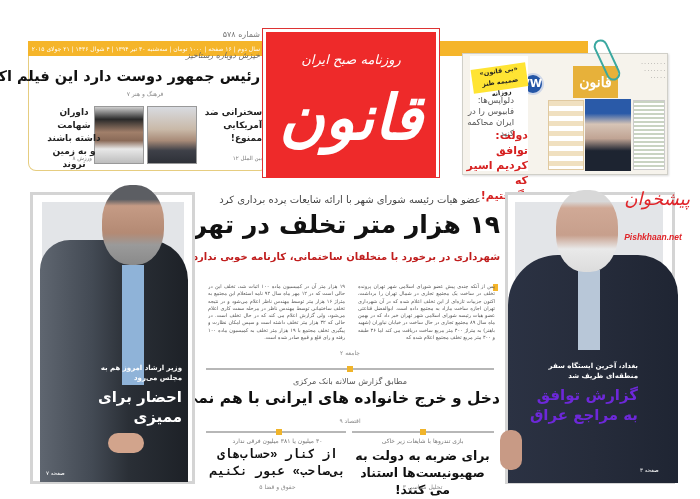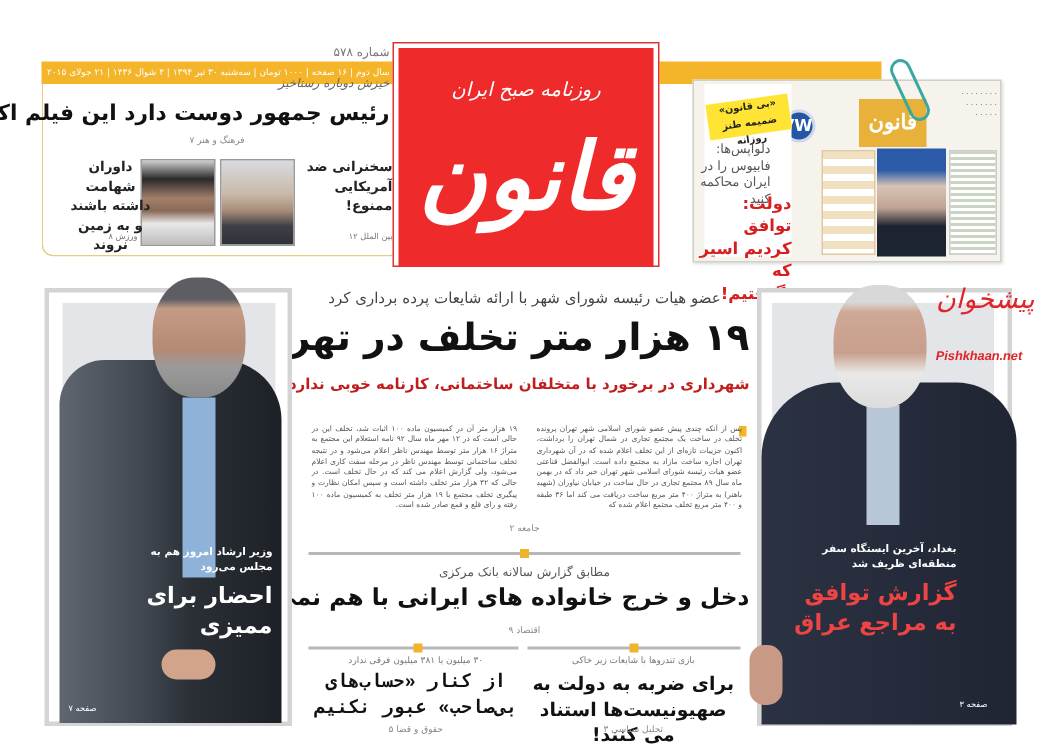--- a/index.html
+++ b/index.html
@@ -77,21 +77,21 @@
   .hand-l { left: 108px; top: 433px; width: 36px; height: 20px; background: #d2a48c; border-radius: 10px; }
   .cap-l-k { left: 82px; top: 363px; width: 100px; text-align: right; font-size: 7px; color: #fff; line-height: 10px; font-weight: bold; }
   .cap-l-t { left: 82px; top: 387px; width: 100px; text-align: right; font-size: 15px; font-weight: bold; color: #fff; line-height: 20px; }
   .cap-l-p { left: 46px; top: 470px; width: 30px; font-size: 5.5px; color: #fff; text-align: left; }
 
   .suit-r { left: 508px; top: 255px; width: 170px; height: 228px; background: linear-gradient(90deg,#2b3243 0%,#262c3b 50%,#1f2533 100%); border-radius: 50px 40px 0 0; }
   .head-r { left: 556px; top: 190px; width: 62px; height: 82px; border-radius: 45%; background: linear-gradient(180deg,#d8d8d8 0%,#d8d8d8 14%,#d0a996 22%,#c79f8c 55%,#e9e9e9 72%,#dcdcdc 100%); }
   .shirt-r { left: 578px; top: 270px; width: 22px; height: 80px; background: #b8c7d8; }
   .hand-r { left: 500px; top: 430px; width: 22px; height: 40px; background: #c89a85; border-radius: 10px; }
   .cap-r-k { left: 528px; top: 361px; width: 110px; text-align: right; font-size: 7px; color: #fff; line-height: 10px; font-weight: bold; }
-  .cap-r-t { left: 528px; top: 385px; width: 110px; text-align: right; font-size: 15px; font-weight: bold; color: #ef4444; line-height: 20px; }
+  .cap-r-t { left: 528px; top: 385px; width: 110px; text-align: right; font-size: 15px; font-weight: bold; color: #6d28d9; line-height: 20px; }
   .cap-r-p { left: 640px; top: 467px; width: 30px; font-size: 5.5px; color: #fff; text-align: left; }
 
   .wm-fa { left: 620px; top: 188px; width: 70px; font-family: "DejaVu Serif", serif; font-style: italic; font-size: 18px; color: #e0252a; text-align: right; }
   .wm-en { left: 608px; top: 232px; width: 90px; font-family: "Liberation Sans", sans-serif; font-size: 8.5px; font-weight: bold; font-style: italic; color: #e0252a; direction: ltr; text-align: center; }
 </style>
 </head>
 <body>
 
 <div class="abs top-bar"></div>
 <div class="abs top-bar-text">سال دوم | ۱۶ صفحه | ۱۰۰۰ تومان | سه‌شنبه ۳۰ تیر ۱۳۹۴ | ۴ شوال ۱۴۳۶ | ۲۱ جولای ۲۰۱۵</div>

